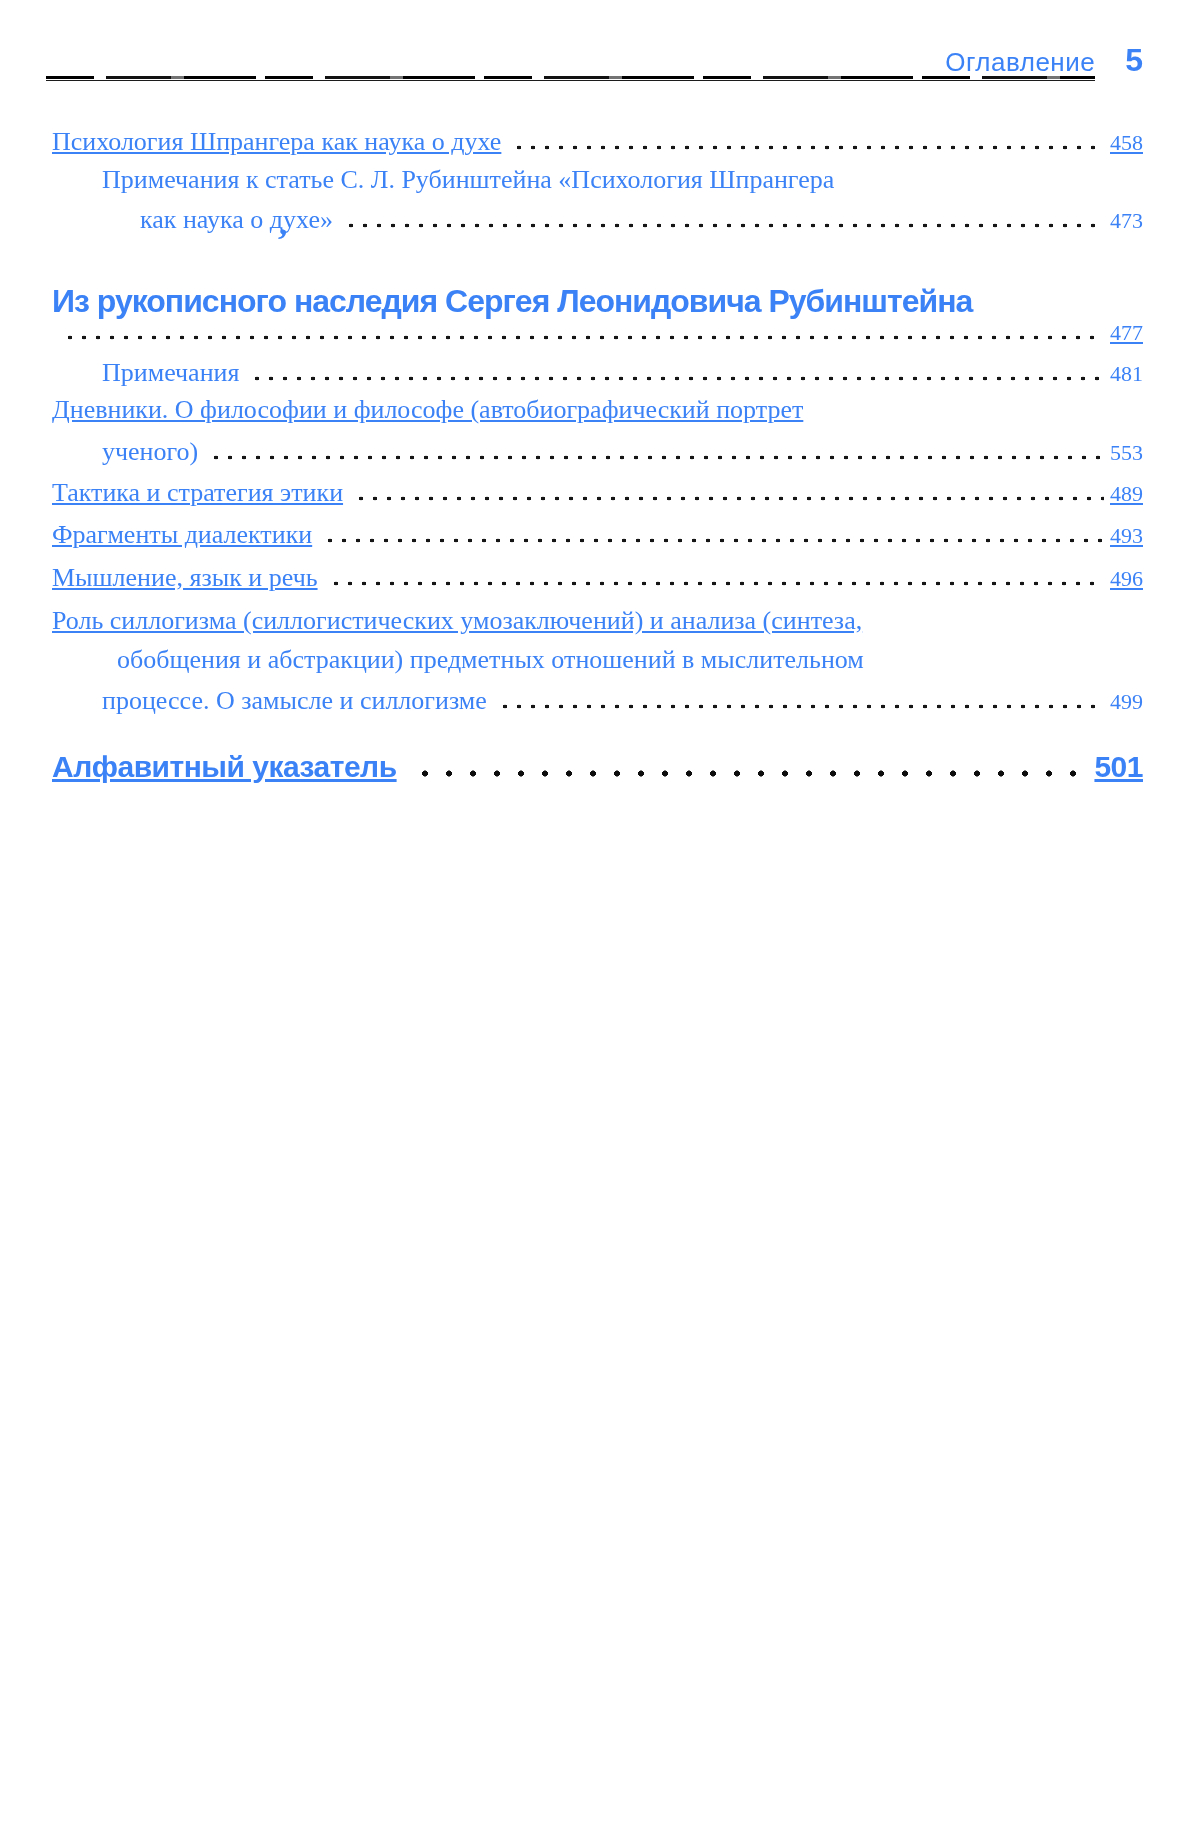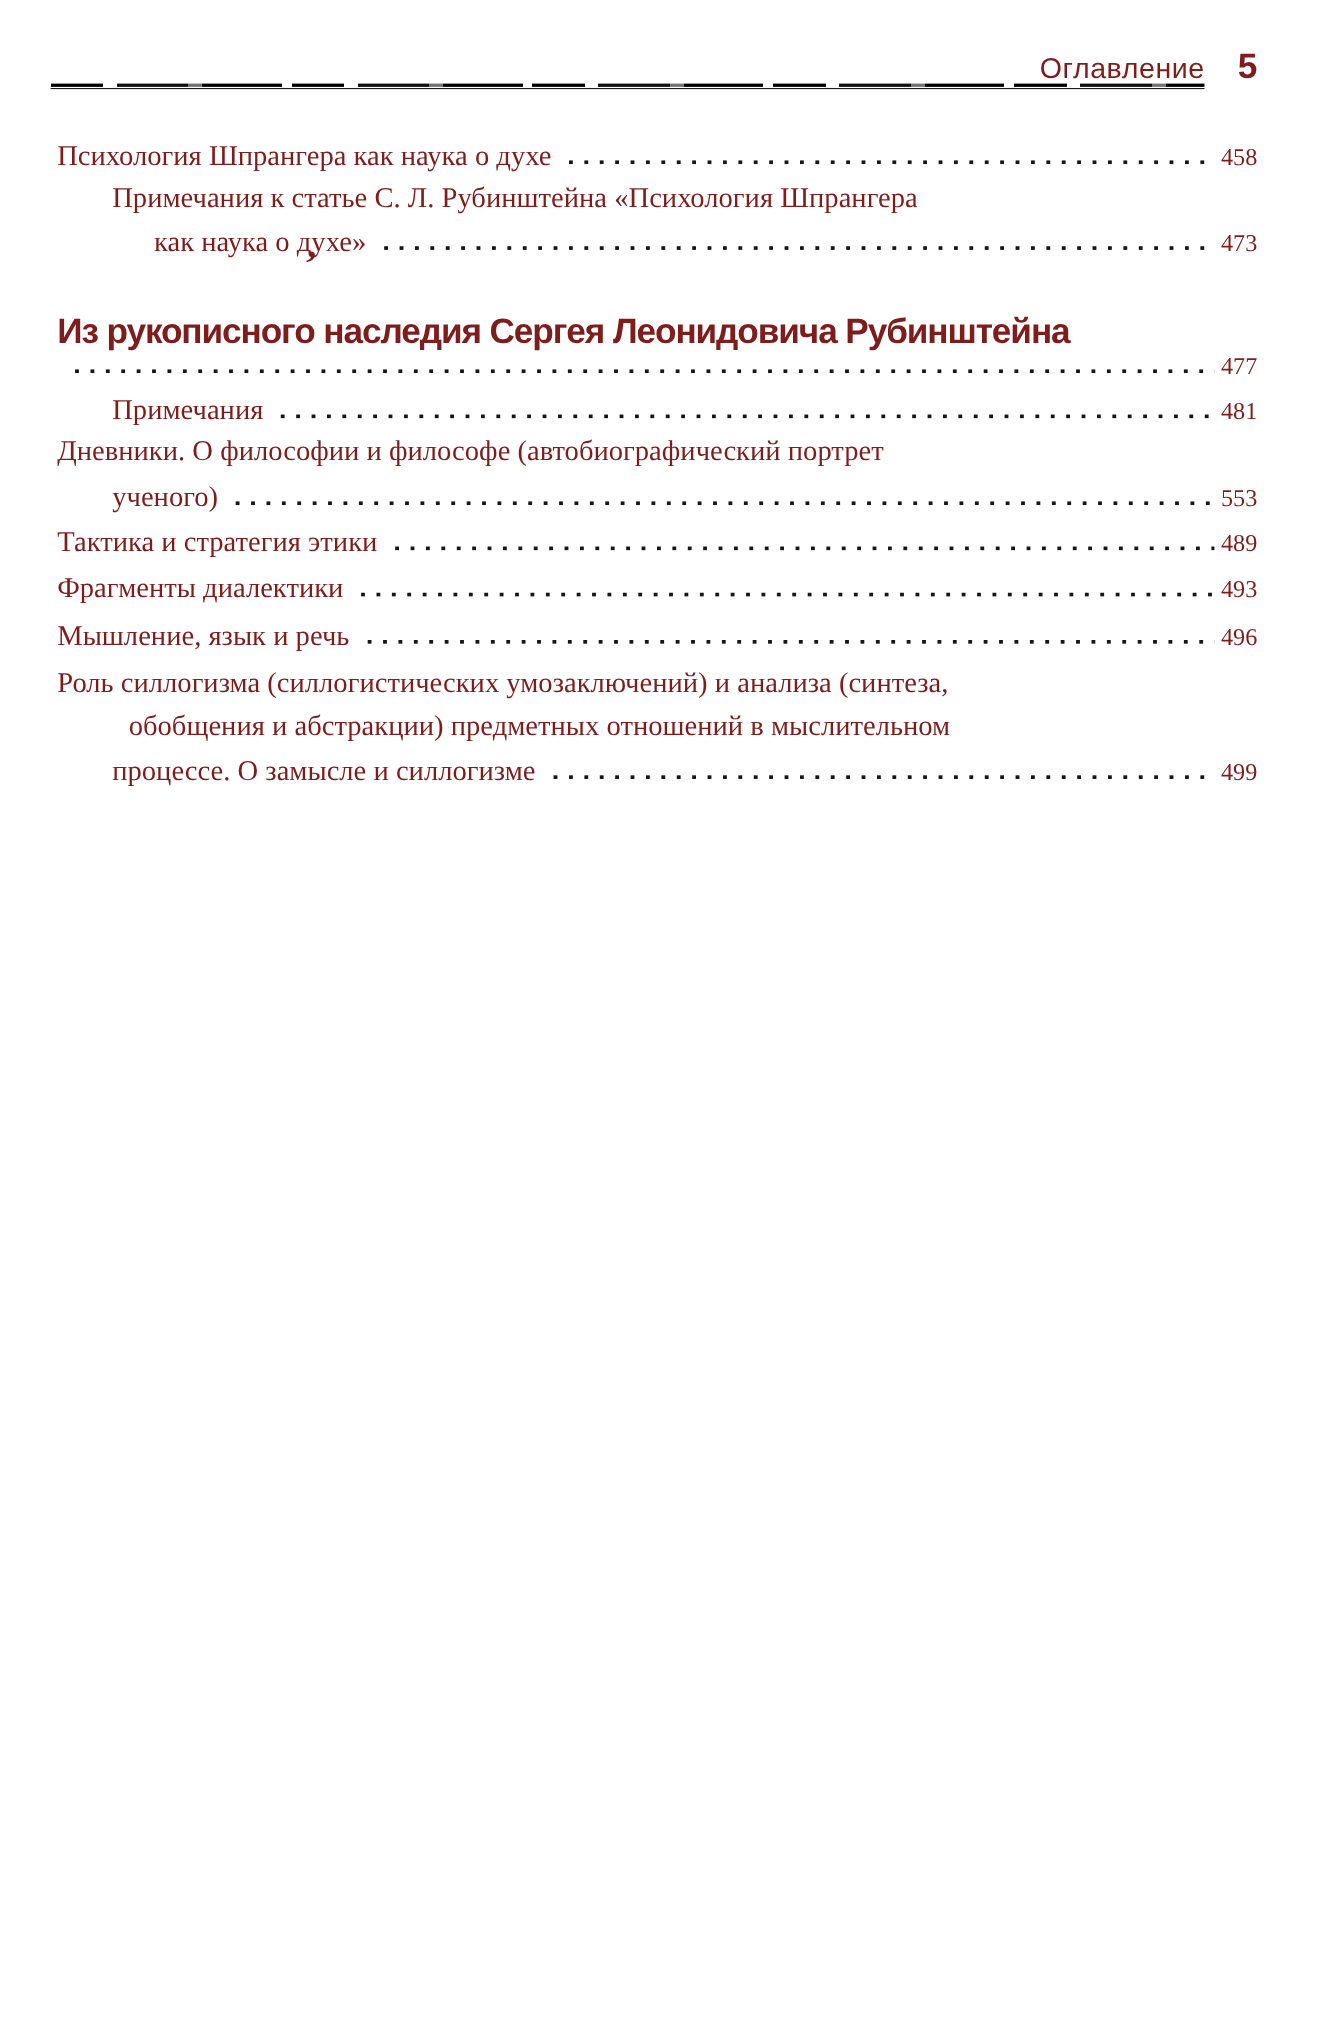--- a/index.html
+++ b/index.html
@@ -2,21 +2,21 @@
 <html lang="ru"><head>
 <meta charset="utf-8">
 <style>
   html,body{margin:0;padding:0;background:#e8e8e8;}
   .page{
     position:relative;
     width:1200px;height:1846px;
     background:#fff;
     overflow:hidden;
     font-family:"Liberation Serif","DejaVu Serif",serif;
-    color:#7f1d1d;
+    color:#3b82f6;
   }
   
   .runhead{
     position:absolute;top:42px;right:57px;
     display:flex;align-items:baseline;gap:30px;
     font-family:"Liberation Sans","DejaVu Sans",sans-serif;
   }
   .runhead .rh-label{font-size:26px;letter-spacing:0.5px;}
   .runhead .rh-num{font-size:32px;font-weight:bold;}
   
@@ -29,21 +29,21 @@
         #000 138px 210px, rgba(0,0,0,0) 210px 219px);
     border-bottom:1.5px solid #1c1c1c;
     background-size:auto 3px;background-repeat:repeat-x;
   }
   
   .row{
     position:absolute;right:57px;
     display:flex;align-items:baseline;
     font-size:26px;line-height:30px;white-space:nowrap;
   }
-  .ind0{left:52px;}
+  .ind0{left:52px;text-decoration:underline;}
   .ind1{left:102px;}
   .ind2{left:117px;}
   .ind3{left:140px;}
   .leader{
     flex:1;height:5px;margin:20px 6px 5px 9px;min-width:20px;
     background-image:radial-gradient(circle, #161616 1.8px, rgba(0,0,0,0) 2.1px);
     background-size:14px 5px;background-repeat:repeat-x;background-position:2px 0;
   }
   .num{font-size:22px;}
   
@@ -148,14 +148,19 @@
   <div class="row ind0" style="top:606px">
     <span>Роль силлогизма (силлогистических умозаключений) и анализа (синтеза,</span>
   </div>
 
   <div class="row ind1" style="top:684px">
     <span>процессе. О замысле и силлогизме</span>
     <span class="leader"></span>
     <span class="num">499</span>
   </div>
 
+  <div class="row ind0 bold-row" style="top:748px">
+    <span>Алфавитный указатель</span>
+    <span class="leader"></span>
+    <span class="num">501</span>
+  </div>
 
 </div>
 
 </body></html>

